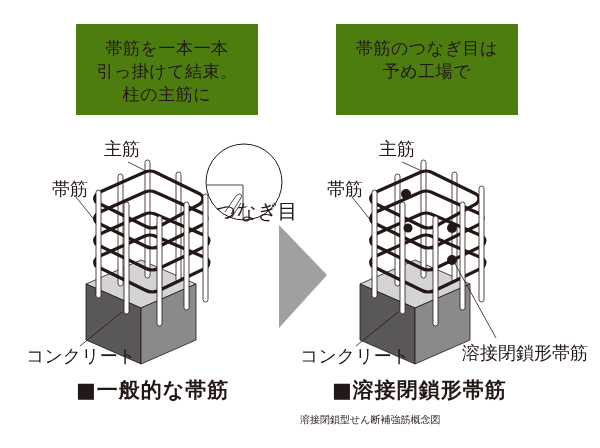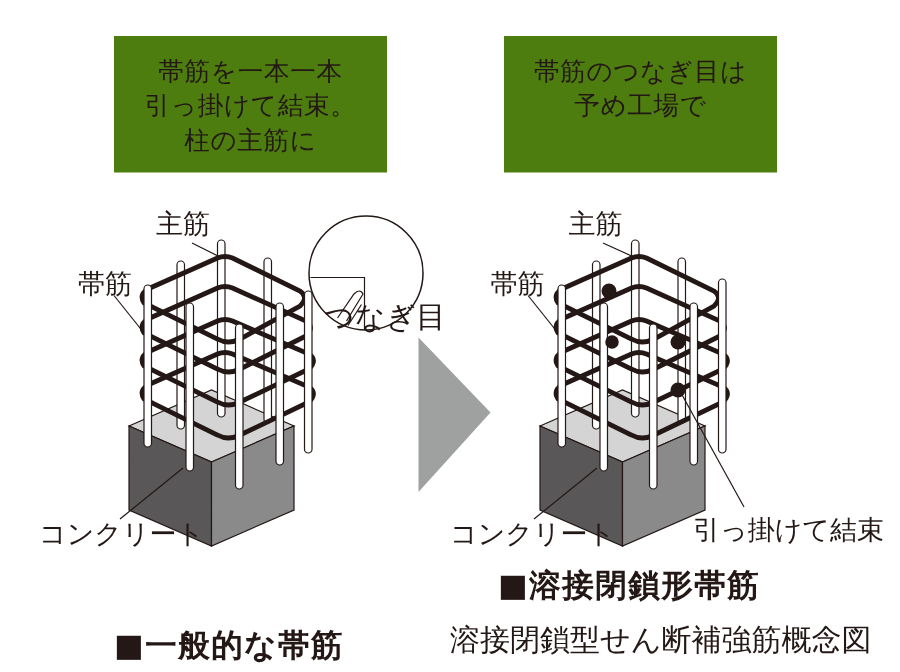--- a/index.html
+++ b/index.html
@@ -5,21 +5,21 @@
   html, body { margin: 0; padding: 0; background: #ffffff; }
   body { width: 600px; height: 448px; position: relative; overflow: hidden;
          font-family: "DejaVu Sans", "Liberation Sans", sans-serif; color: #231815; }
   .callout { position: absolute; background: #4d7c0f; text-align: center;
              font-size: 17px; line-height: 23px; padding-top: 13px; box-sizing: border-box; }
   .callout div { white-space: nowrap; letter-spacing: 0.5px; }
   #callout-left { left: 76px; top: 24px; width: 182px; height: 91px; }
   #callout-right { left: 336px; top: 24px; width: 182px; height: 91px; }
   .label { position: absolute; font-size: 18px; white-space: nowrap; }
   .caption { position: absolute; font-size: 21px; font-weight: bold; white-space: nowrap; letter-spacing: 1px; }
-  .footnote { position: absolute; font-size: 20px; white-space: nowrap; }
+  .footnote { position: absolute; font-size: 10px; white-space: nowrap; }
   svg { position: absolute; left: 0; top: 0; }
 </style>
 </head>
 <body>
 
 <div class="callout" id="callout-left">
   <div>帯筋を一本一本</div>
   <div>引っ掛けて結束。</div>
   <div>柱の主筋に</div>
 </div>
@@ -115,20 +115,20 @@
       <line x1="356" y1="346" x2="398" y2="312"></line>
       <line x1="454" y1="262" x2="496" y2="338"></line>
     </g>
   </g>
 </svg>
 
 <span class="label" style="left:104px;top:137px;">主筋</span>
 <span class="label" style="left:52px;top:177px;">帯筋</span>
 <span class="label" style="left:216px;top:160px;font-size:20px;margin-top:38px;">つなぎ目</span>
 <span class="label" style="left:26px;top:344px;">コンクリート</span>
-<span class="caption" style="left:76px;top:376px;margin-top:40px;">■一般的な帯筋</span>
+<span class="caption" style="left:76px;top:376px;">■一般的な帯筋</span>
 
 <span class="label" style="left:379px;top:137px;">主筋</span>
 <span class="label" style="left:327px;top:177px;">帯筋</span>
 <span class="label" style="left:300px;top:344px;">コンクリート</span>
-<span class="label" style="left:462px;top:341px;">引っ掛けて結束</span>
+<span class="label" style="left:462px;top:341px;">溶接閉鎖形帯筋</span>
 <span class="caption" style="left:332px;top:376px;">■溶接閉鎖形帯筋</span>
 <span class="footnote" style="left:300px;top:413px;">溶接閉鎖型せん断補強筋概念図</span>
 
 </body></html>

